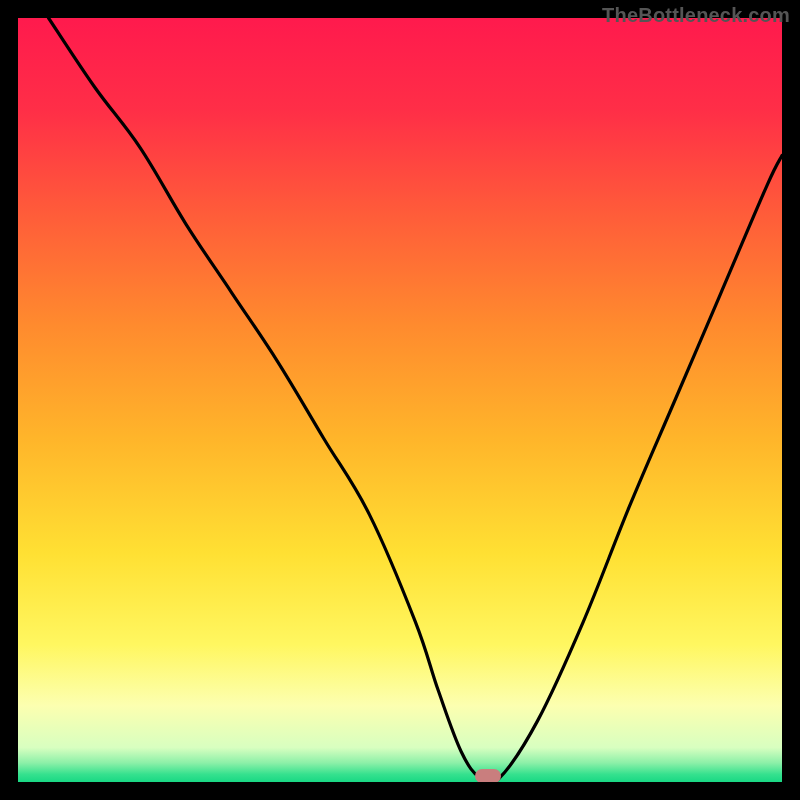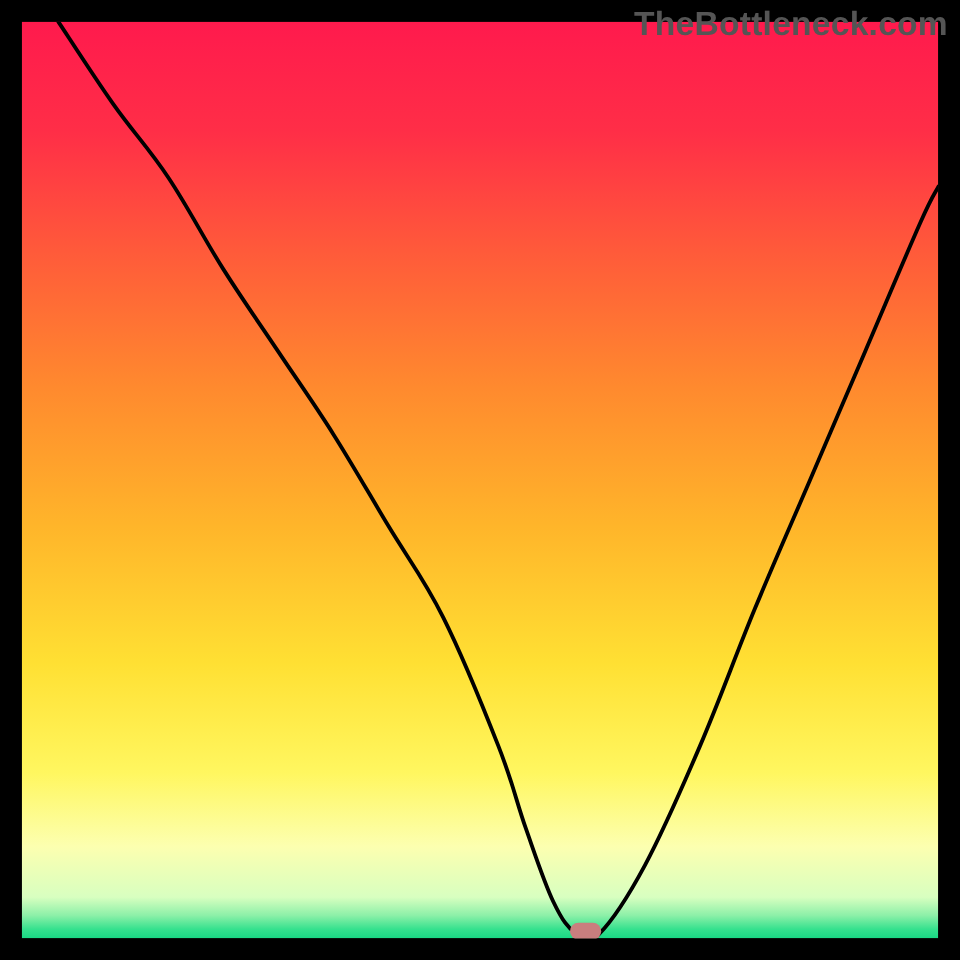--- a/index.html
+++ b/index.html
@@ -15,21 +15,21 @@
     position: relative;
     width: 800px;
     height: 800px;
     background: #000;
   }
   .watermark {
     position: absolute;
     top: 4px;
     right: 10px;
     color: #555;
-    font-size: 28px;
+    font-size: 20px;
     font-weight: 600;
     letter-spacing: 0.2px;
     z-index: 5;
   }
   .plot-area {
     position: absolute;
     left: 18px;
     top: 18px;
     width: 764px;
     height: 764px;

